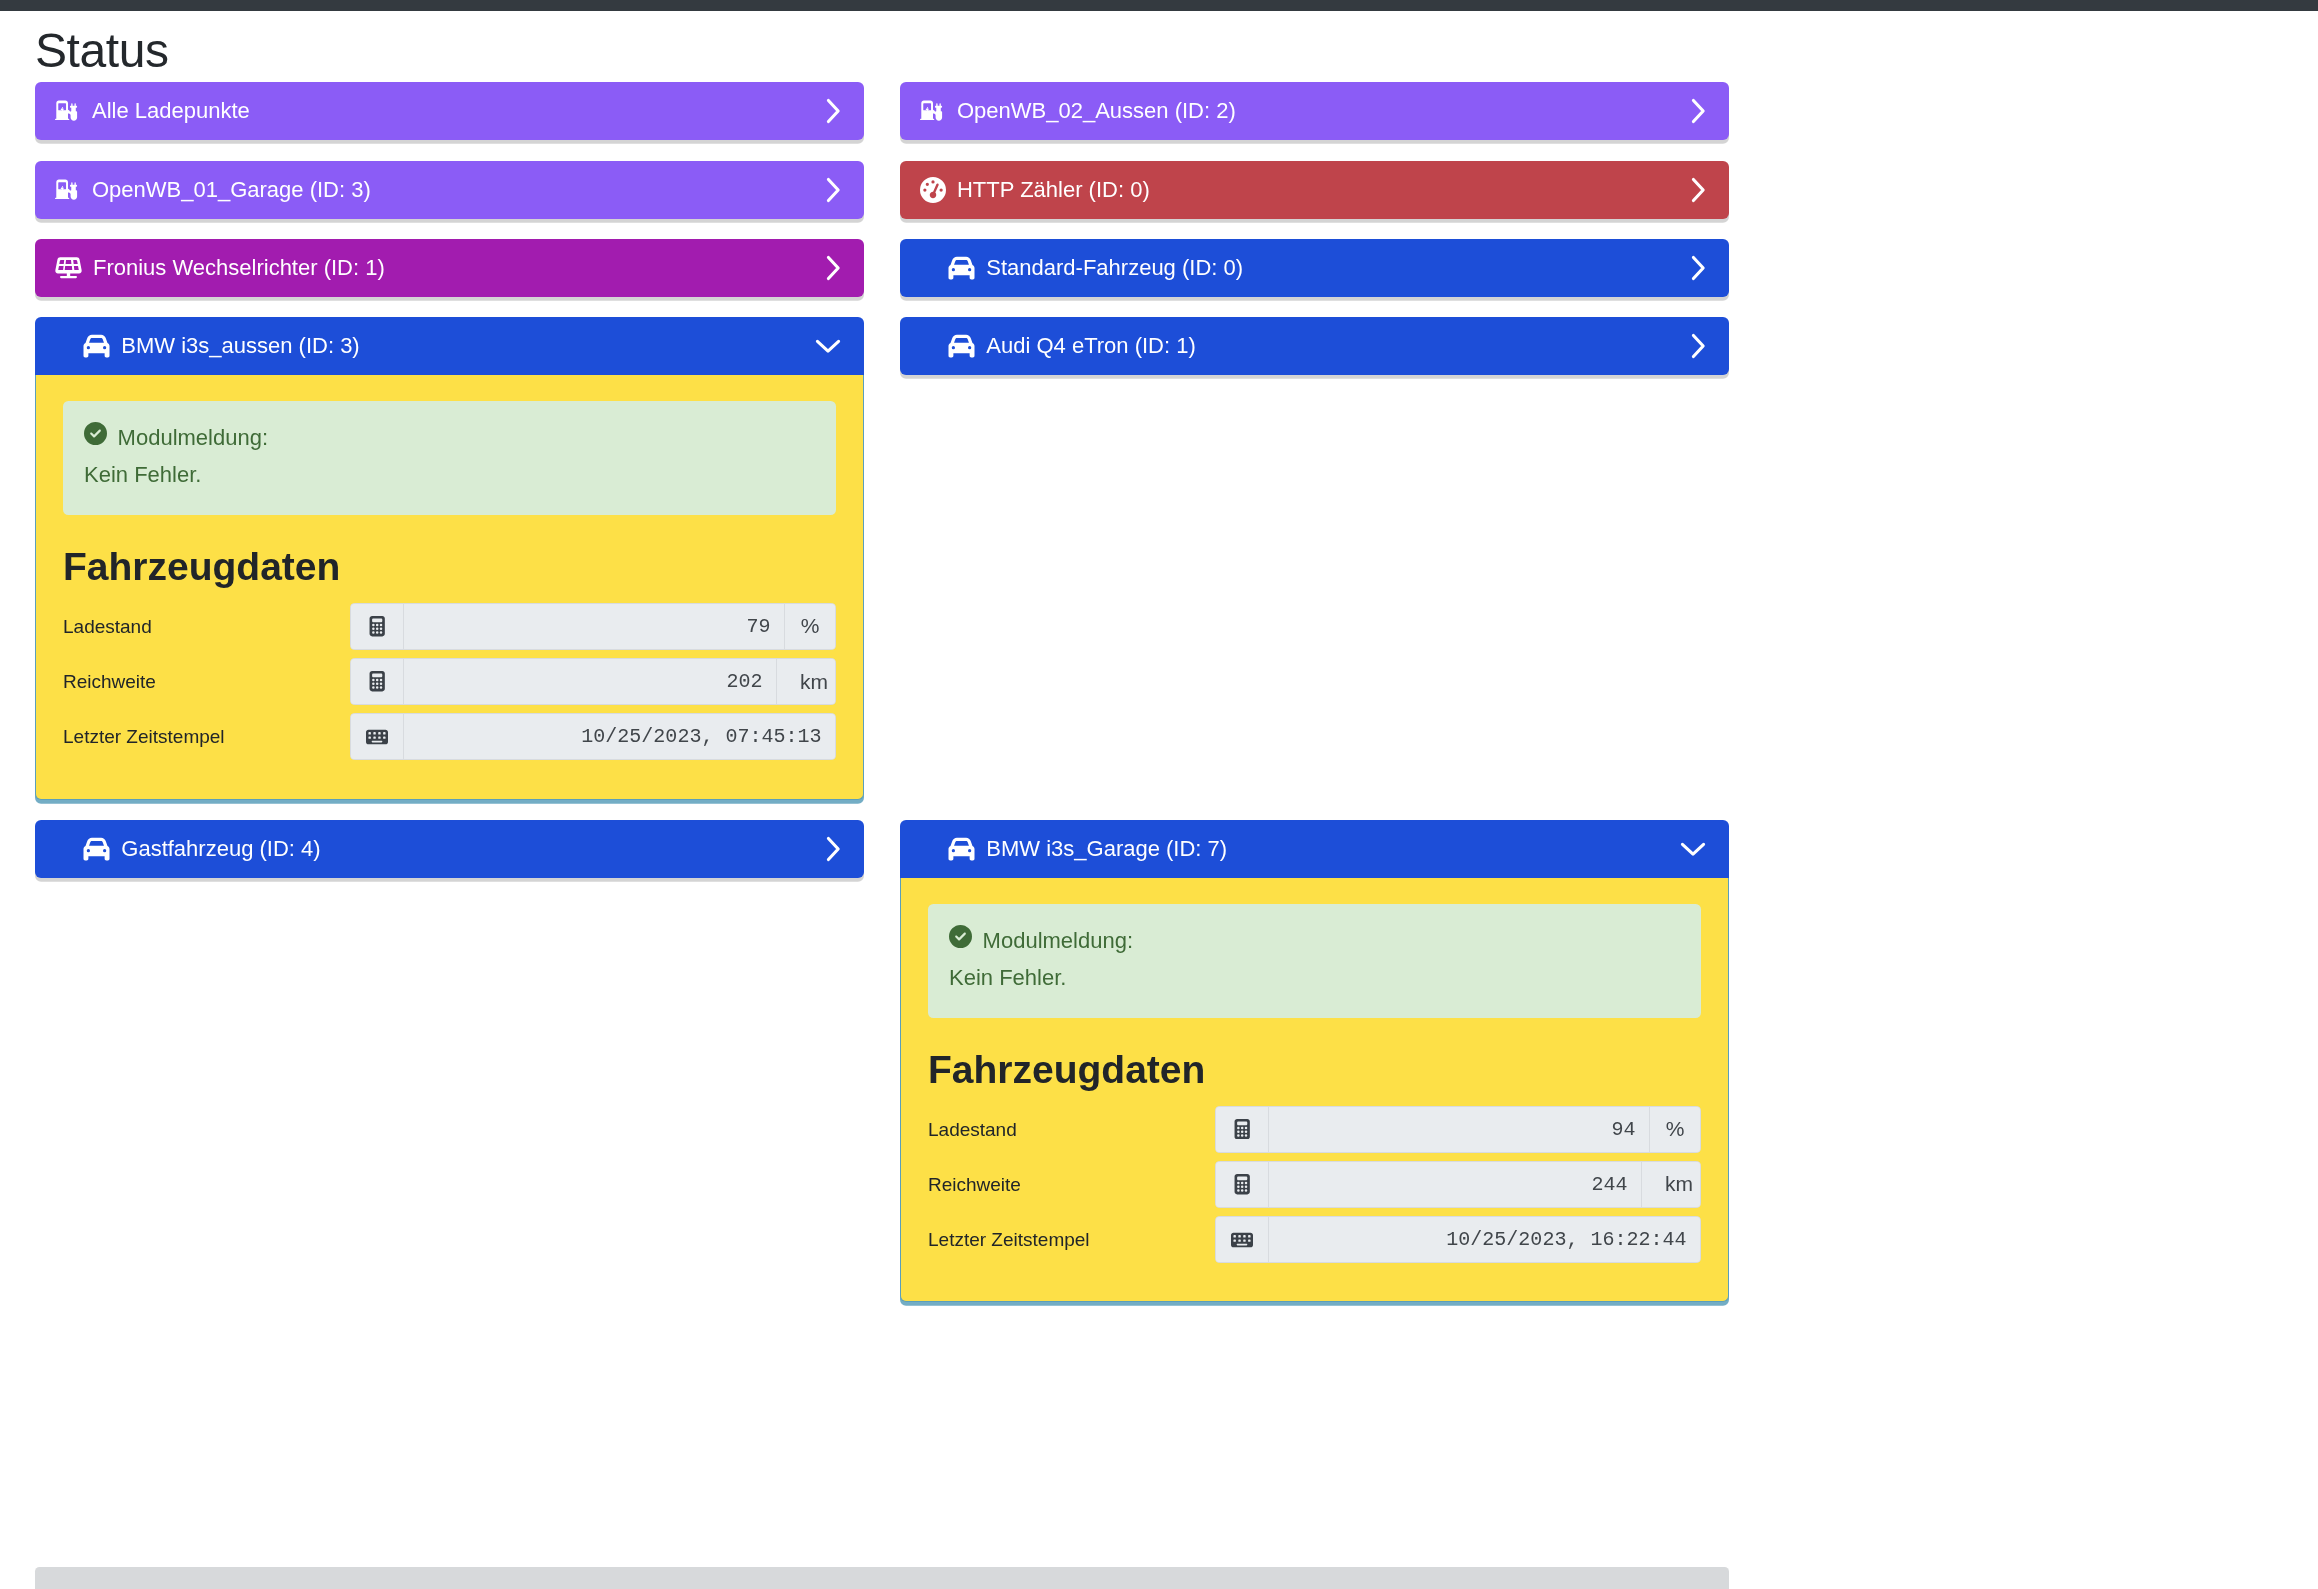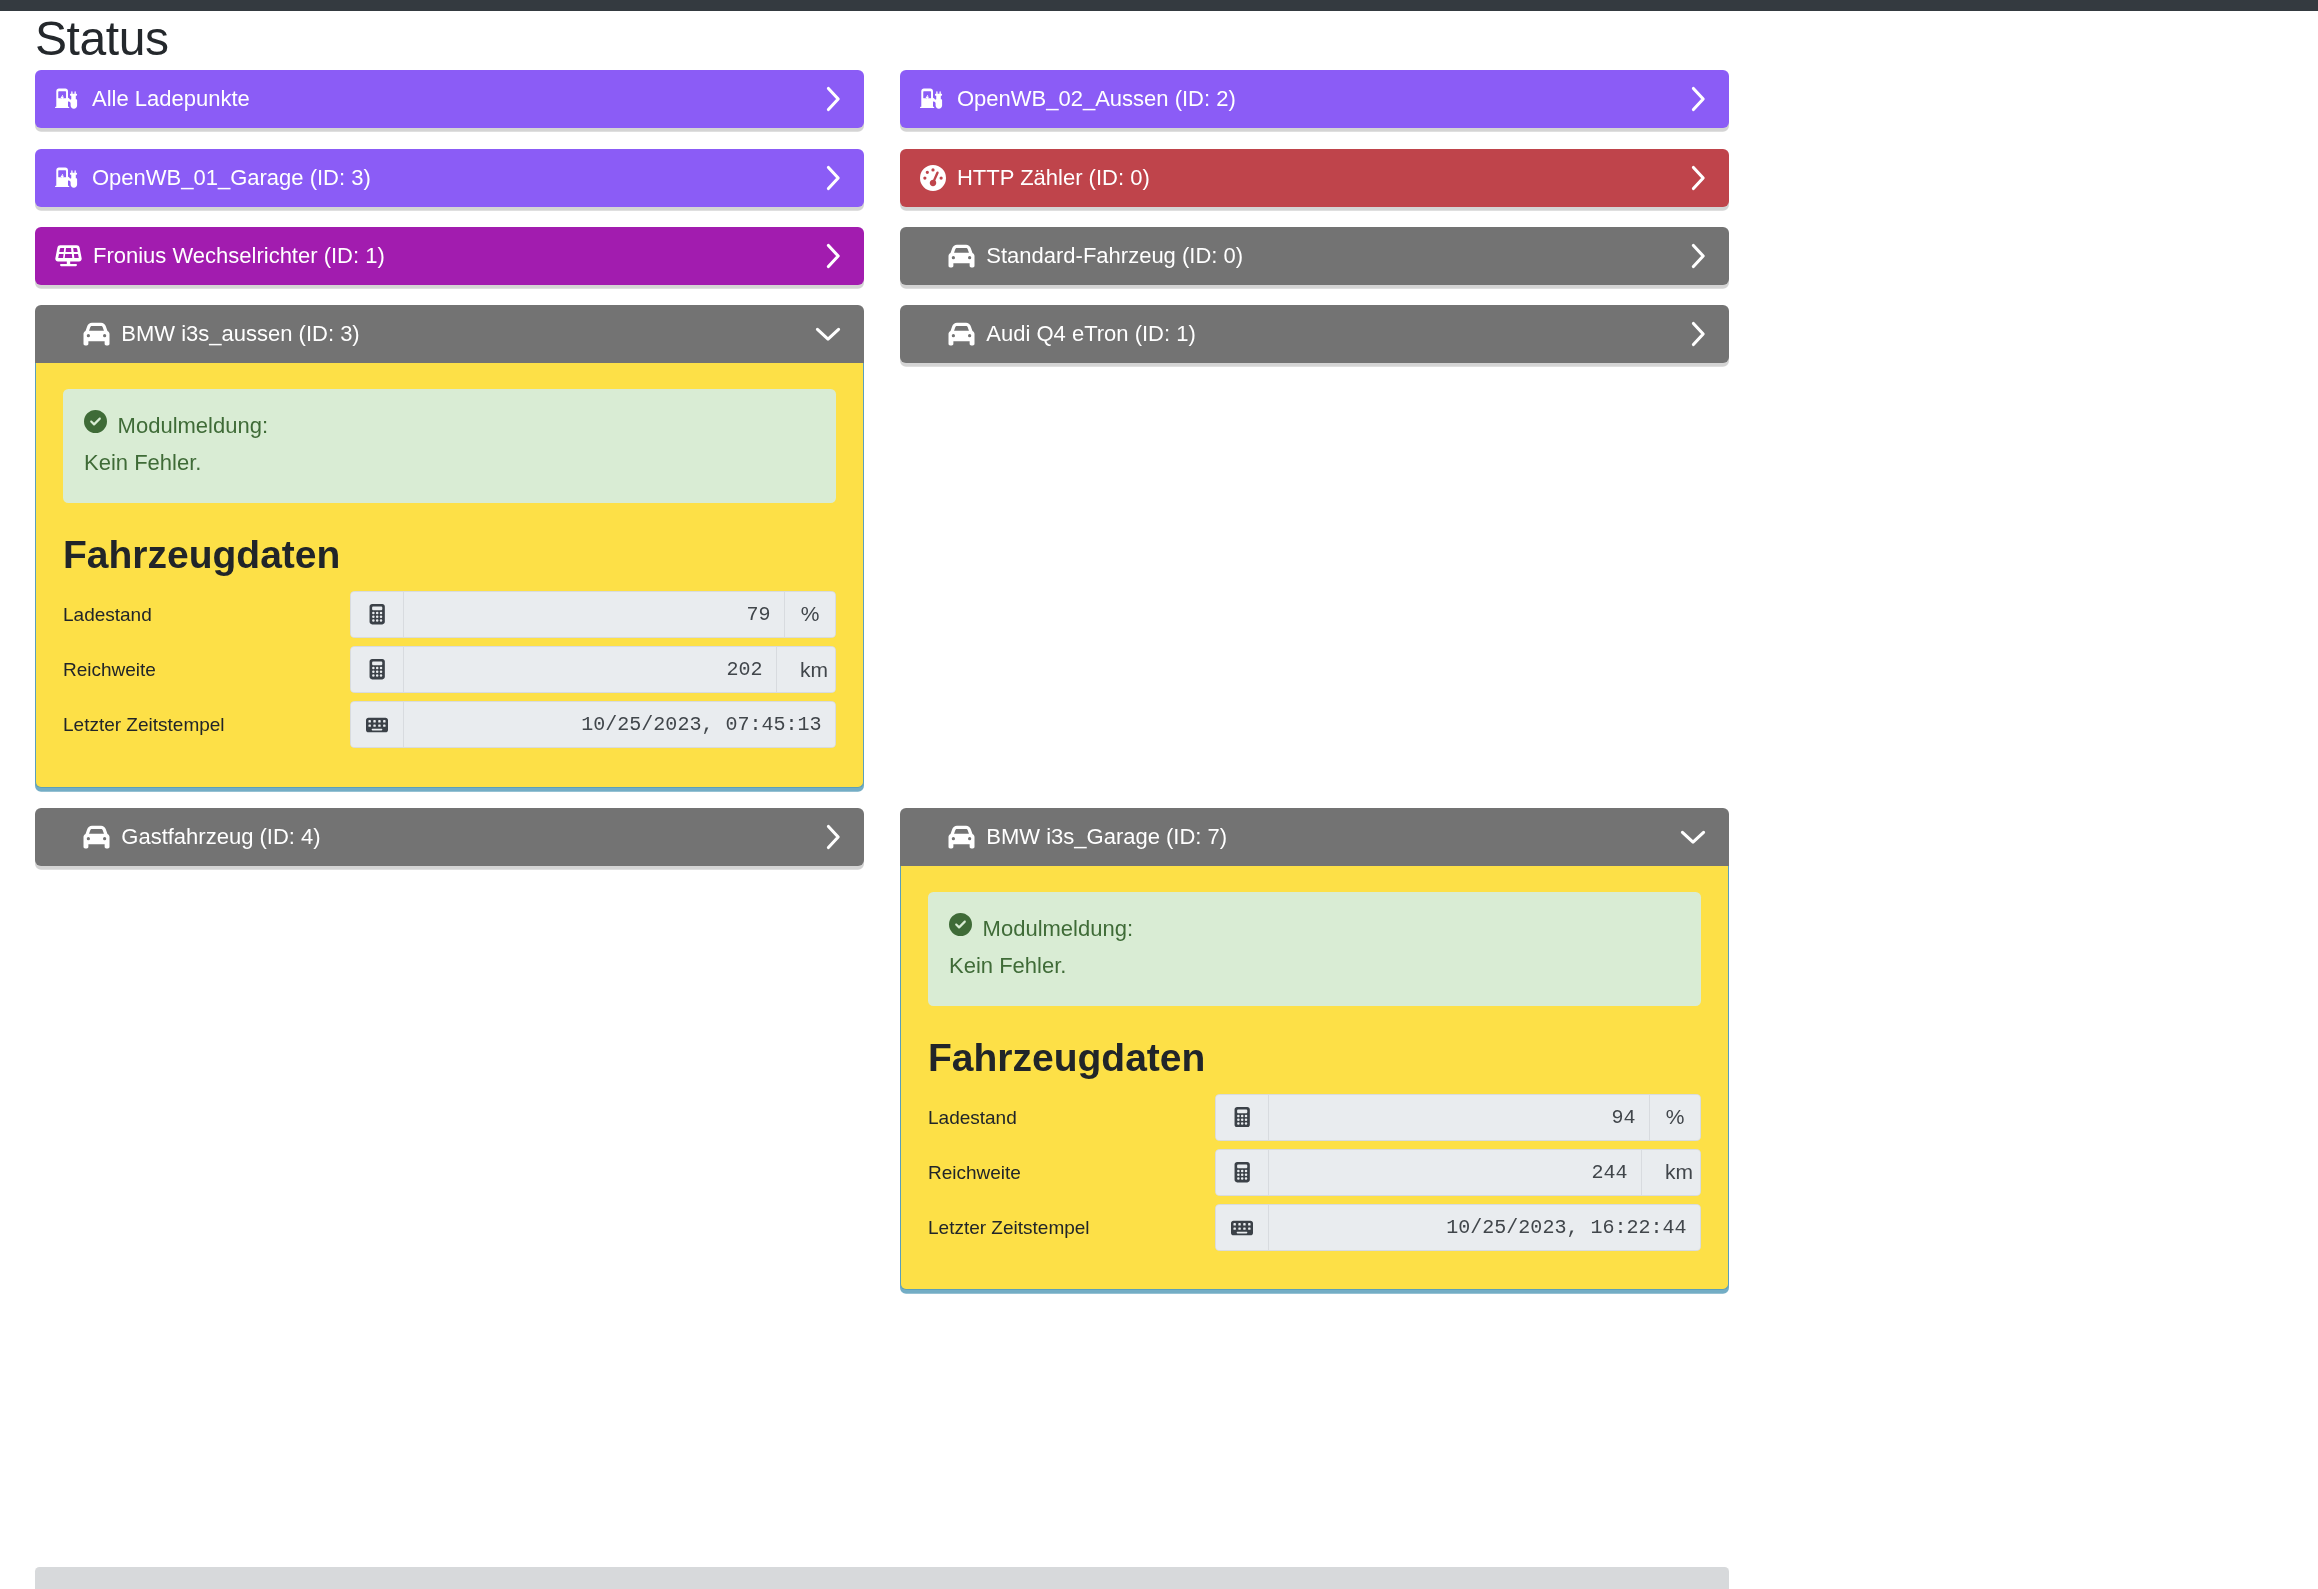--- a/index.html
+++ b/index.html
@@ -18,21 +18,21 @@
     position: absolute;
     top: 0; left: 0;
     width: 2319px;
     height: 10.6px;
     background: #343a40;
   }
 
   
   .page {
     position: absolute;
-    top: 1px; left: 0;
+    top: 13px; left: 0;
     width: 2319px;
     padding: 0 35px;
   }
 
   .page-title {
     font-size: 48px;
     font-weight: 400;
     color: #24282c;
     letter-spacing: -0.4px;
     line-height: 1.0;
@@ -80,21 +80,21 @@
     align-items: center;
     gap: 11.3px;
     white-space: nowrap;
   }
   .bar .ico { display: flex; align-items: center; }
   .bar .chev { display: flex; align-items: center; margin-right: 3px; }
 
   .bar.blue  { background: #8b5cf6; }
   .bar.red   { background: #bf444b; }
   .bar.green { background: #a21caf; }
-  .bar.teal  { background: #737373; padding-left: 48px; }
+  .bar.teal  { background: #1d4ed8; padding-left: 48px; }
 
   
   .card-head {
     border-radius: 6px 6px 0 0;
     box-shadow: none;
   }
   .card-body {
     background: #fde047;
     border: 0.8px solid #5b9fbb;
     border-top: none;

